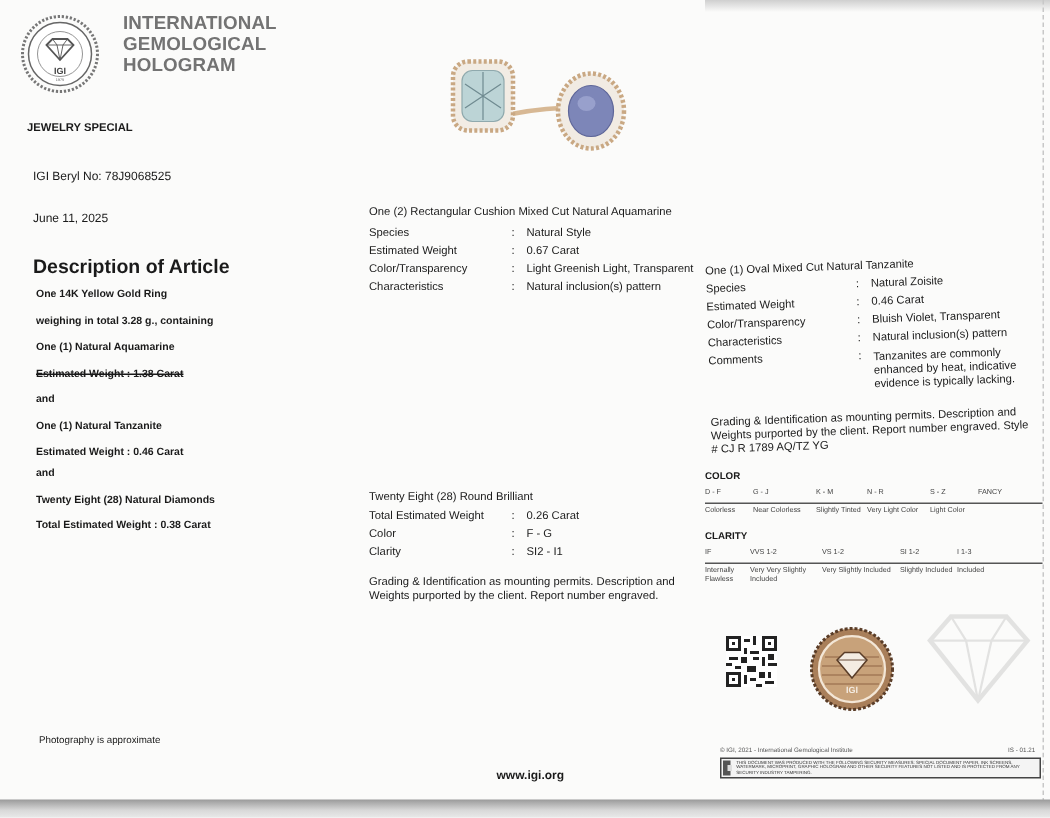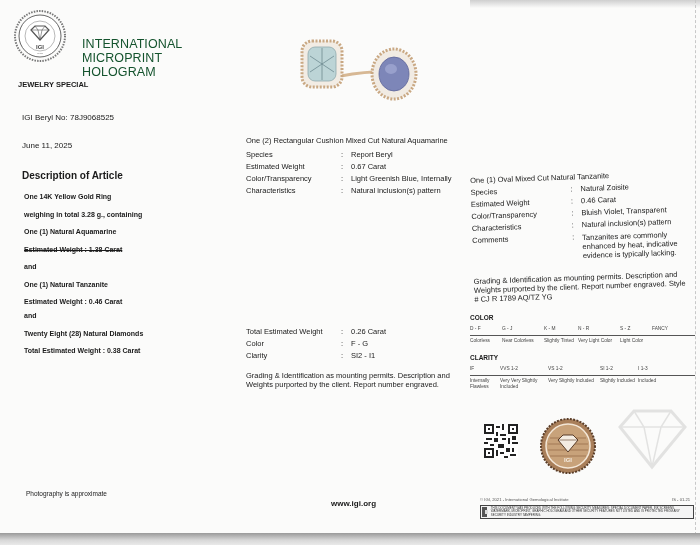--- a/index.html
+++ b/index.html
@@ -27,36 +27,36 @@
     position: absolute; right: 0; top: 0; width: 4px; height: 535px;
     border-left: 1px dashed #c8c8c8;
   }
   .abs { position: absolute; }
 
   
   .seal {
     position: absolute; left: 14px; top: 10px; width: 52px; height: 52px;
   }
   .org-name {
-    position: absolute; left: 82px; top: 37px;
-    font-weight: normal; font-size: 12.5px; line-height: 14px; color: #14532d;
+    position: absolute; left: 82px; top: 8px;
+    font-weight: bold; font-size: 12.5px; line-height: 14px; color: #737373;
     letter-spacing: 0.1px;
   }
   .report-type { left: 18px; top: 80px; font-size: 7.5px; font-weight: bold; }
   .report-no { left: 22px; top: 113px; font-size: 8px; }
   .report-date { left: 22px; top: 141px; font-size: 8px; }
 
   
-  .desc-title { left: 22px; top: 170px; font-size: 10px; font-weight: bold; }
+  .desc-title { left: 22px; top: 170px; font-size: 13px; font-weight: bold; }
   .desc-list { left: 24px; top: 192px; width: 200px; }
   .desc-line { font-size: 7px; font-weight: bold; height: 17.5px; line-height: 10px; }
   .strike { text-decoration: line-through; }
 
   .photo-note { left: 26px; top: 490px; font-size: 6.5px; }
-  .website { left: 331px; top: 499px; font-size: 8px; font-weight: bold; }
+  .website { left: 331px; top: 512px; font-size: 8px; font-weight: bold; }
 
   
   .ring { left: 296px; top: 36px; width: 150px; height: 70px; }
 
   
   .stone-title { font-size: 7.5px; line-height: 9px; }
   .kv { display: flex; font-size: 7.5px; height: 12px; line-height: 12px; }
   .kv .k { width: 95px; }
   .kv .sep { width: 10px; }
   .kv .v { flex: 1; white-space: nowrap; }
@@ -123,21 +123,21 @@
     <circle cx="26" cy="26" r="21" fill="#fff" stroke="#666" stroke-width="1"></circle>
     <circle cx="26" cy="26" r="15" fill="none" stroke="#888" stroke-width="0.6"></circle>
     <path d="M17 20 L21 16 L31 16 L35 20 L26 30 Z" fill="none" stroke="#555" stroke-width="1.2"></path>
     <path d="M17 20 L35 20 M21 16 L24 20 L26 30 L28 20 L31 16" fill="none" stroke="#555" stroke-width="0.6"></path>
     <text x="26" y="39" font-size="6" text-anchor="middle" font-weight="bold" fill="#444" font-family="Liberation Sans, sans-serif">IGI</text>
     <text x="26" y="44" font-size="2.5" text-anchor="middle" fill="#666" font-family="Liberation Sans, sans-serif">1975</text>
   </svg>
 
   <div class="org-name">
     <div>INTERNATIONAL</div>
-    <div>MICROPRINT</div>
+    <div>GEMOLOGICAL</div>
     <div>HOLOGRAM</div>
   </div>
 
   <div class="abs report-type">JEWELRY SPECIAL</div>
   <div class="abs report-no">IGI Beryl No: 78J9068525</div>
   <div class="abs report-date">June 11, 2025</div>
 
   <div class="abs desc-title">Description of Article</div>
   <div class="abs desc-list">
     <div class="desc-line">One 14K Yellow Gold Ring</div>
@@ -160,40 +160,41 @@
     <ellipse cx="98" cy="38" rx="22" ry="25" fill="#f1ebe3" stroke="#c9a883" stroke-width="3" stroke-dasharray="2 1.5"></ellipse>
     <ellipse cx="98" cy="38" rx="15" ry="17" fill="#7d86b8" stroke="#5e6699" stroke-width="0.8"></ellipse>
     <ellipse cx="95" cy="33" rx="6" ry="5" fill="#a4abd4" opacity="0.7"></ellipse>
   </svg>
 
   <div class="abs aq">
     <div class="stone-title" style="margin-bottom:4px">One  (2) Rectangular Cushion Mixed Cut Natural Aquamarine</div>
     <div class="kv">
       <span class="k">Species</span>
         <span class="sep">:</span>
-        <span class="v">Report Beryl</span>
+        <span class="v">Natural Style</span>
     </div>
     <div class="kv">
       <span class="k">Estimated Weight</span>
         <span class="sep">:</span>
         <span class="v">0.67 Carat</span>
     </div>
     <div class="kv">
       <span class="k">Color/Transparency</span>
         <span class="sep">:</span>
-        <span class="v">Light Greenish Blue, Internally</span>
+        <span class="v">Light Greenish Light, Transparent</span>
     </div>
     <div class="kv">
       <span class="k">Characteristics</span>
         <span class="sep">:</span>
         <span class="v">Natural inclusion(s) pattern</span>
     </div>
   </div>
 
   <div class="abs dia">
+    <div class="stone-title" style="margin-bottom:3px">Twenty Eight (28) Round Brilliant</div>
     <div class="kv">
       <span class="k">Total Estimated Weight</span>
         <span class="sep">:</span>
         <span class="v">0.26 Carat</span>
     </div>
     <div class="kv">
       <span class="k">Color</span>
         <span class="sep">:</span>
         <span class="v">F - G</span>
     </div>

